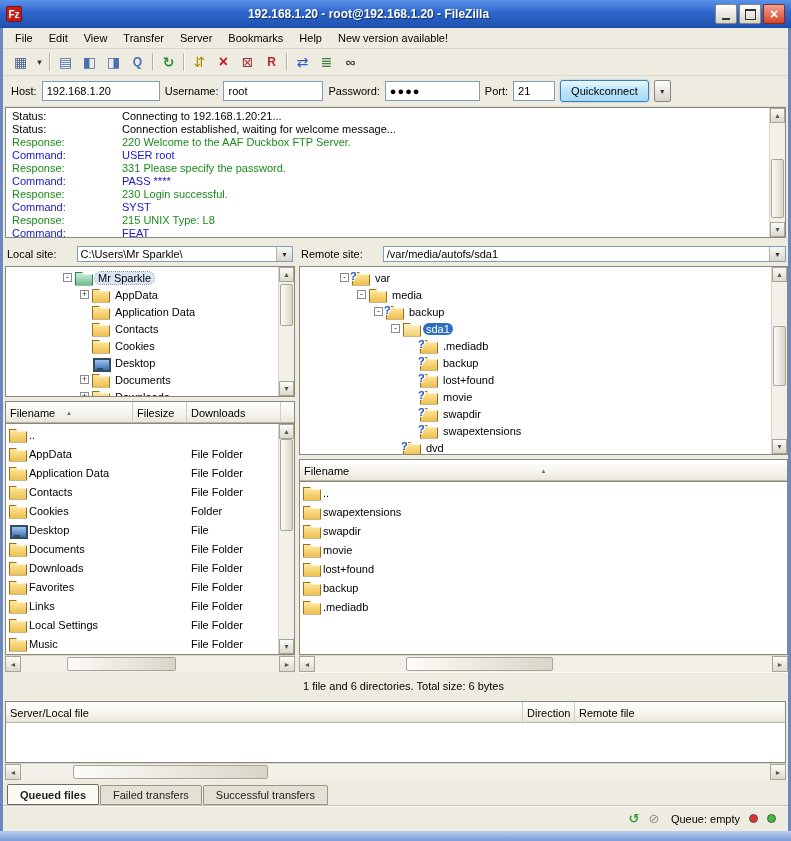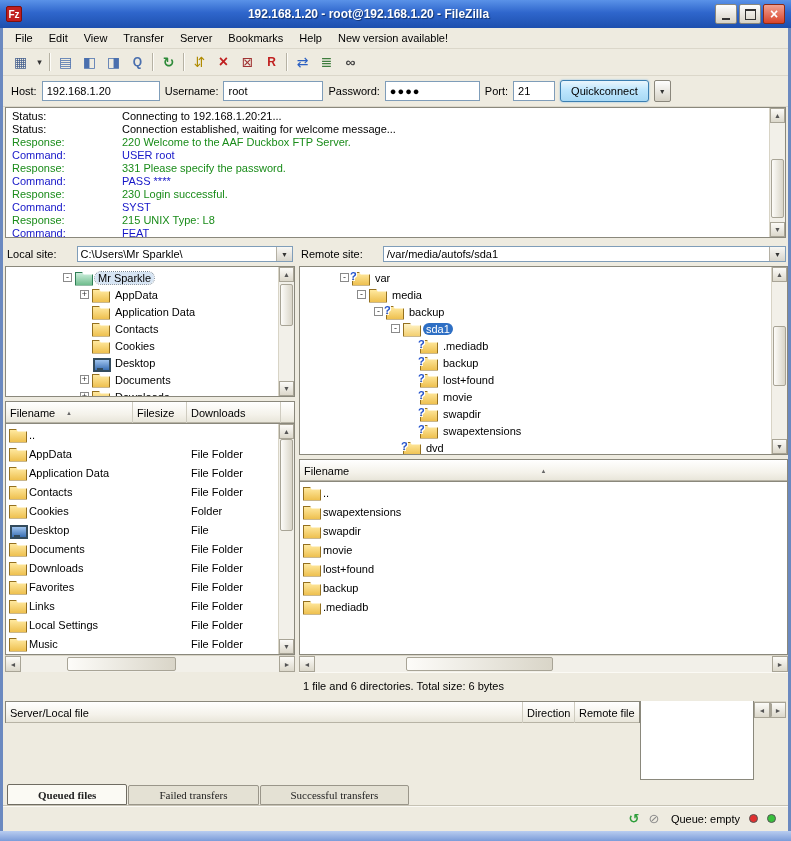--- a/index.html
+++ b/index.html
@@ -138,25 +138,25 @@
   .list-body.remote { height: 174px; flex: 0 0 174px; }
   .frow { height: 19px; display: flex; align-items: center; gap: 3px; white-space: nowrap; }
   .fname { flex: 0 0 104px; overflow: hidden; }
   .list-body.remote .fname { flex: 1; }
   .fsize { flex: 0 0 52px; text-align: right; padding-right: 8px; overflow: hidden; }
   .ftype { flex: 1; overflow: hidden; }
 
   .pane-status { height: 25px; flex: 0 0 25px; display: flex; align-items: center; padding: 2px 4px 0 4px; border-top: 1px solid #fbfaf5; white-space: nowrap; overflow: hidden; }
 
   
-  .queue { height: 83px; flex: 0 0 83px; display: flex; flex-direction: row; padding: 4px 2px 0 2px; }
+  .queue { height: 83px; flex: 0 0 83px; display: flex; flex-direction: column; padding: 4px 2px 0 2px; }
   .queue-body { flex: 1; background: #fff; border: 1px solid #8a887c; border-top: none; }
 
   .tabsrow { height: 25px; flex: 0 0 25px; display: flex; align-items: flex-end; padding: 0 4px; gap: 1px; }
-  .tab { height: 20px; display: flex; align-items: center; padding: 0 30px; border: 1px solid #9a968a; border-radius: 2px 2px 0 0; background: #e4e1d4; color: #222; font-family: Liberation Serif, serif; }
+  .tab { height: 20px; display: flex; align-items: center; padding: 0 12px; border: 1px solid #9a968a; border-radius: 2px 2px 0 0; background: #e4e1d4; color: #222; }
   .tab.active-true { background: #fbfaf4; font-weight: bold; border-color: #6f6c62; height: 21px; }
 
   .statusbar { height: 26px; flex: 0 0 26px; border-top: 1px solid #c6c2b4; box-shadow: inset 0 1px 0 #fbfaf5; display: flex; align-items: center; }
   .sb-right { margin-left: auto; display: flex; align-items: center; gap: 9px; padding-right: 12px; }
   .sicons { display: flex; gap: 4px; }
   .sic { width: 16px; height: 16px; display: flex; align-items: center; justify-content: center; font-size: 13px; }
   .name-directory-comparison-status { color: #2e9e3a; font-weight: bold; }
   .name-speed-limit-status { color: #8a8a8a; }
   .led { width: 9px; height: 9px; border-radius: 50%; border: 1px solid #555; display: inline-block; }
   .led-red { background: #e03030; }

